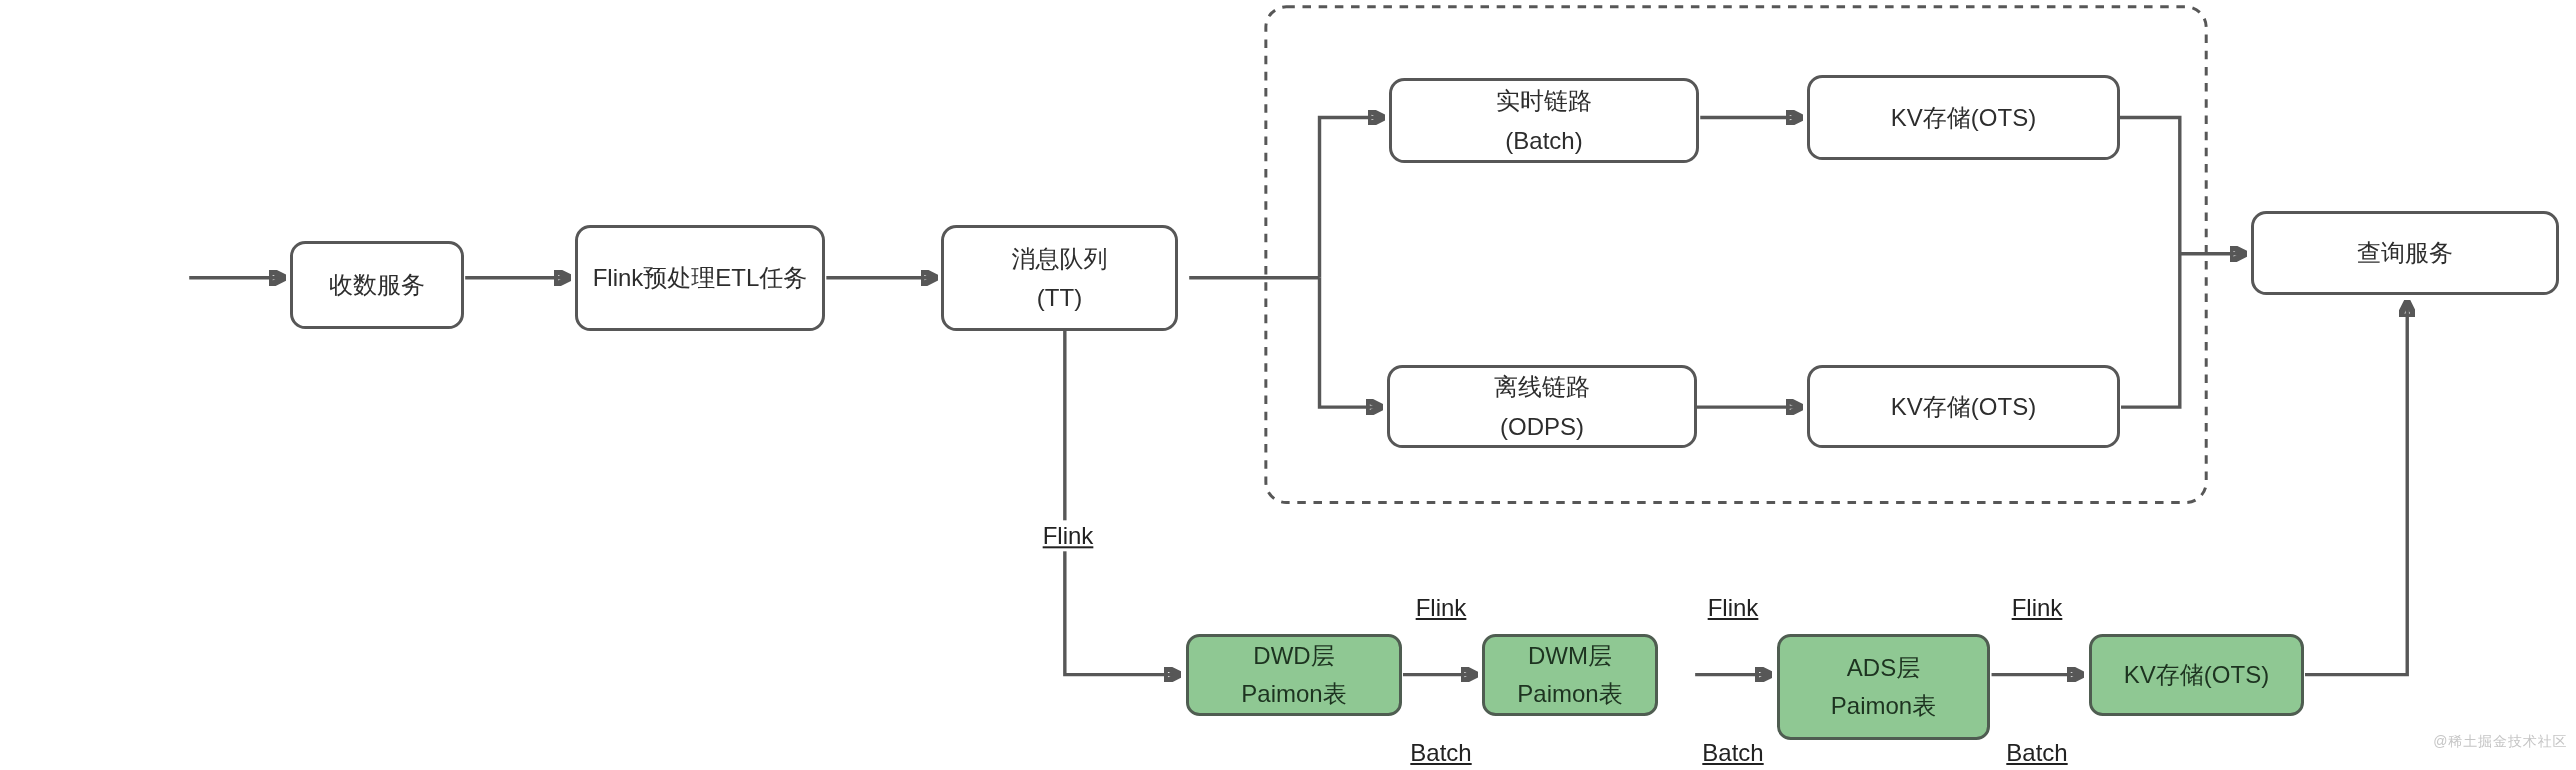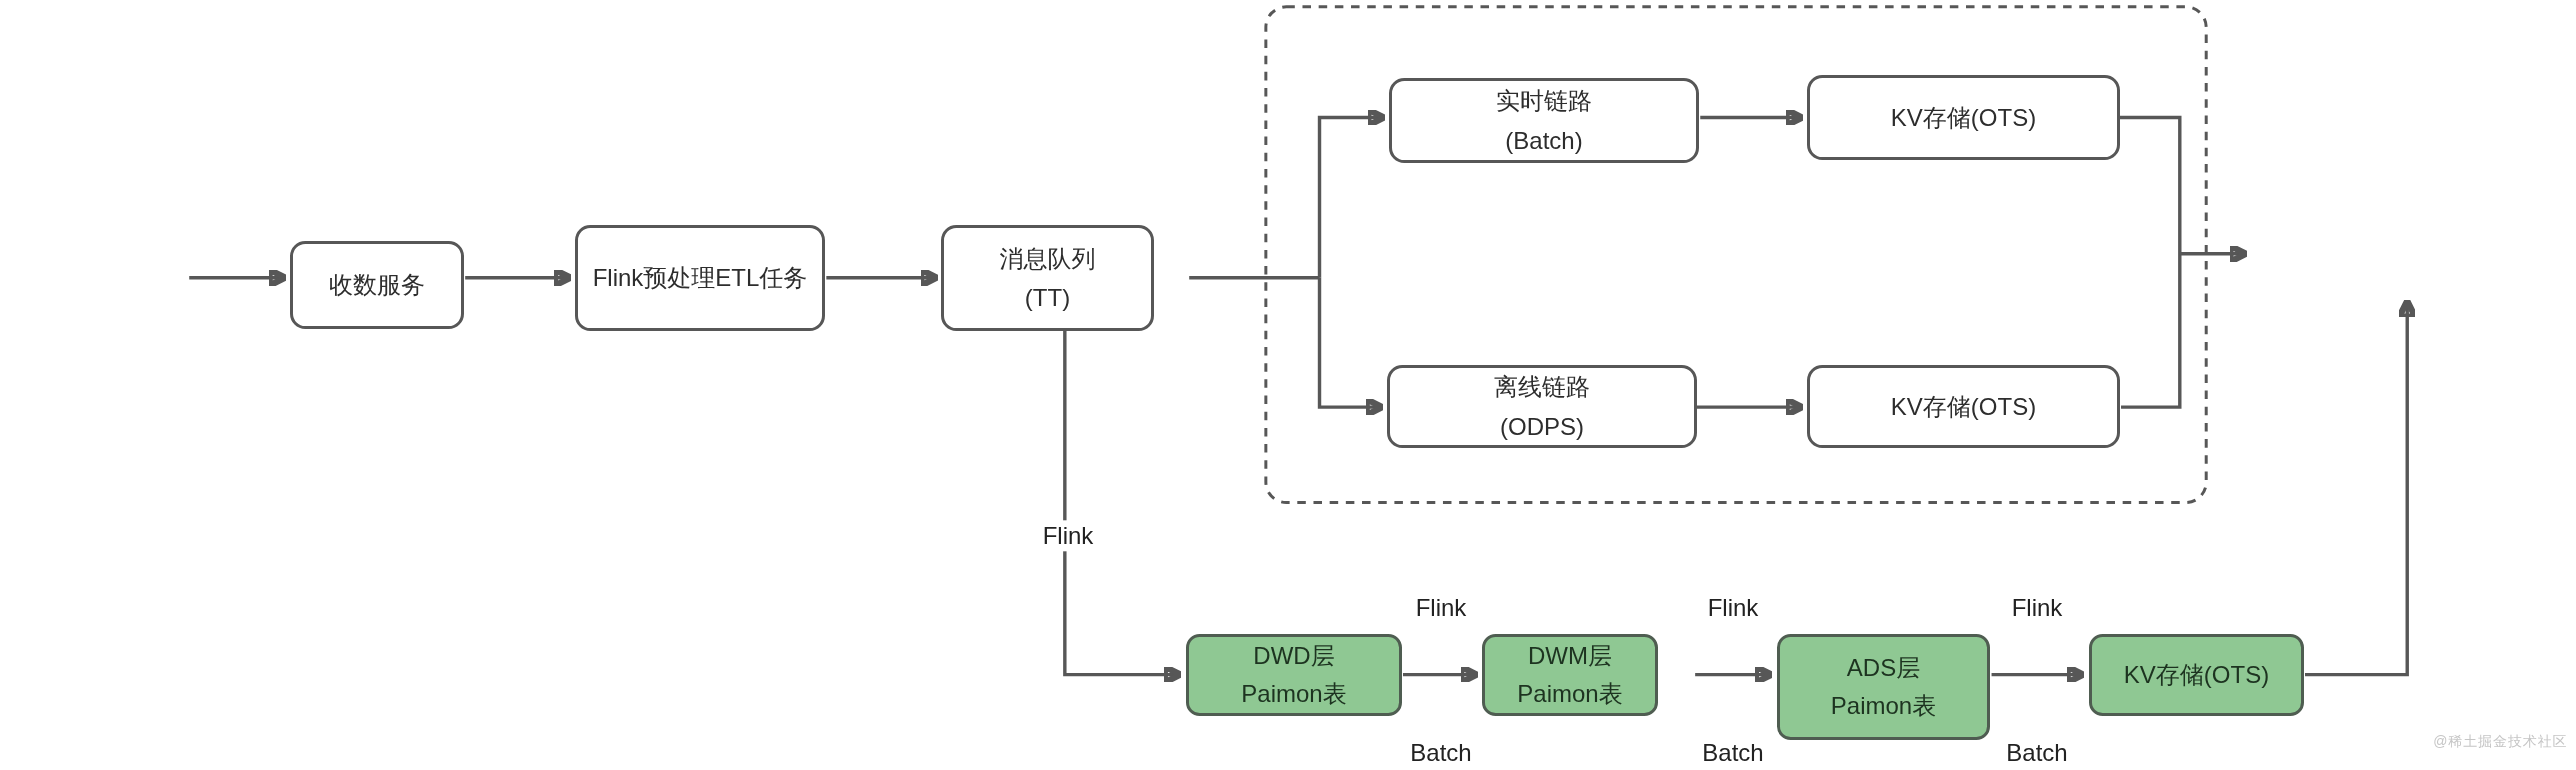--- a/index.html
+++ b/index.html
@@ -48,20 +48,21 @@
     color:var(--green-text);
     border-radius:13.6px;
     gap:12.8px;
   }
   .elabel{
     position:absolute;
     transform:translate(-50%,-50%);
     font-size:24px;
     color:#222;
     white-space:nowrap;
+    text-decoration:underline;
   }
   .elabel.on-line{background:#fff;padding:1.7px 6.8px;}
   .watermark{
     position:absolute;
     right:8.5px;bottom:19px;
     font-size:14px;
     color:var(--watermark);
     letter-spacing:0.9px;
   }
 </style>
@@ -102,21 +103,21 @@
 
 
   <div class="node" style="left:290px;top:241px;width:174px;height:88px">
     <span>收数服务</span>
   </div>
 
   <div class="node" style="left:575px;top:225px;width:250px;height:106px">
     <span>Flink预处理ETL任务</span>
   </div>
 
-  <div class="node" style="left:941px;top:225px;width:213px;height:106px">
+  <div class="node" style="left:941px;top:225px;width:237px;height:106px">
     <span>消息队列</span>
     <span>(TT)</span>
   </div>
 
   <div class="node" style="left:1389px;top:78px;width:310px;height:85px">
     <span>实时链路</span>
     <span>(Batch)</span>
   </div>
 
   <div class="node" style="left:1807px;top:75px;width:313px;height:85px">
@@ -125,20 +126,23 @@
 
   <div class="node" style="left:1387px;top:365px;width:310px;height:83px">
     <span>离线链路</span>
     <span>(ODPS)</span>
   </div>
 
   <div class="node" style="left:1807px;top:365px;width:313px;height:83px">
     <span>KV存储(OTS)</span>
   </div>
 
+  <div class="node" style="left:2251px;top:211px;width:308px;height:84px">
+    <span>查询服务</span>
+  </div>
 
   <div class="node green" style="left:1186px;top:634px;width:216px;height:82px">
     <span>DWD层</span>
     <span>Paimon表</span>
   </div>
 
   <div class="node green" style="left:1482px;top:634px;width:176px;height:82px">
     <span>DWM层</span>
     <span>Paimon表</span>
   </div>

